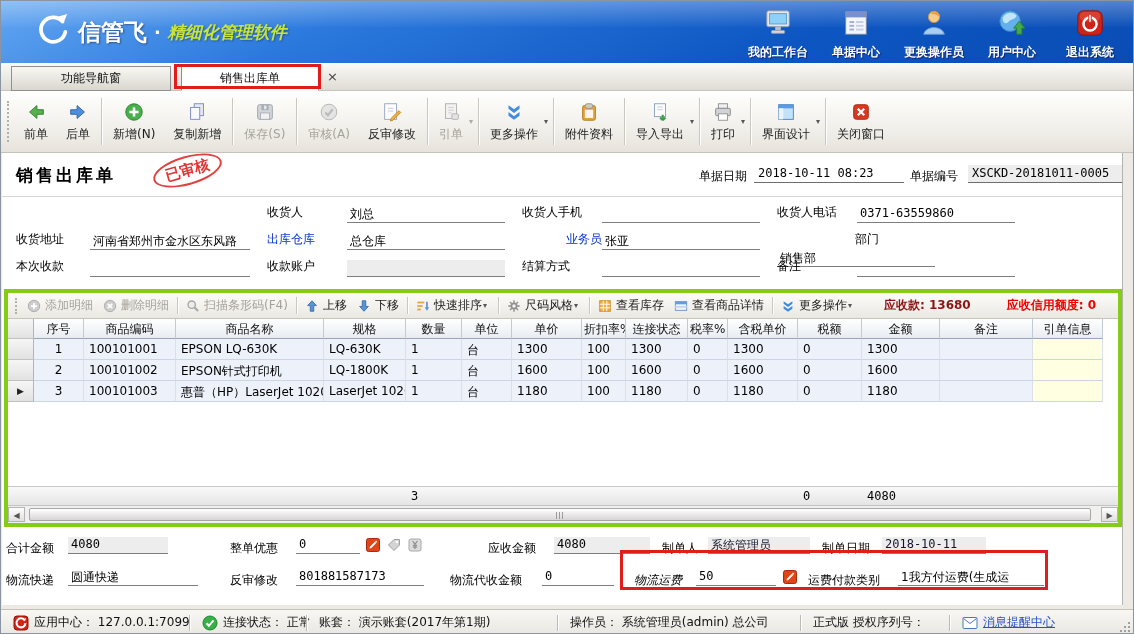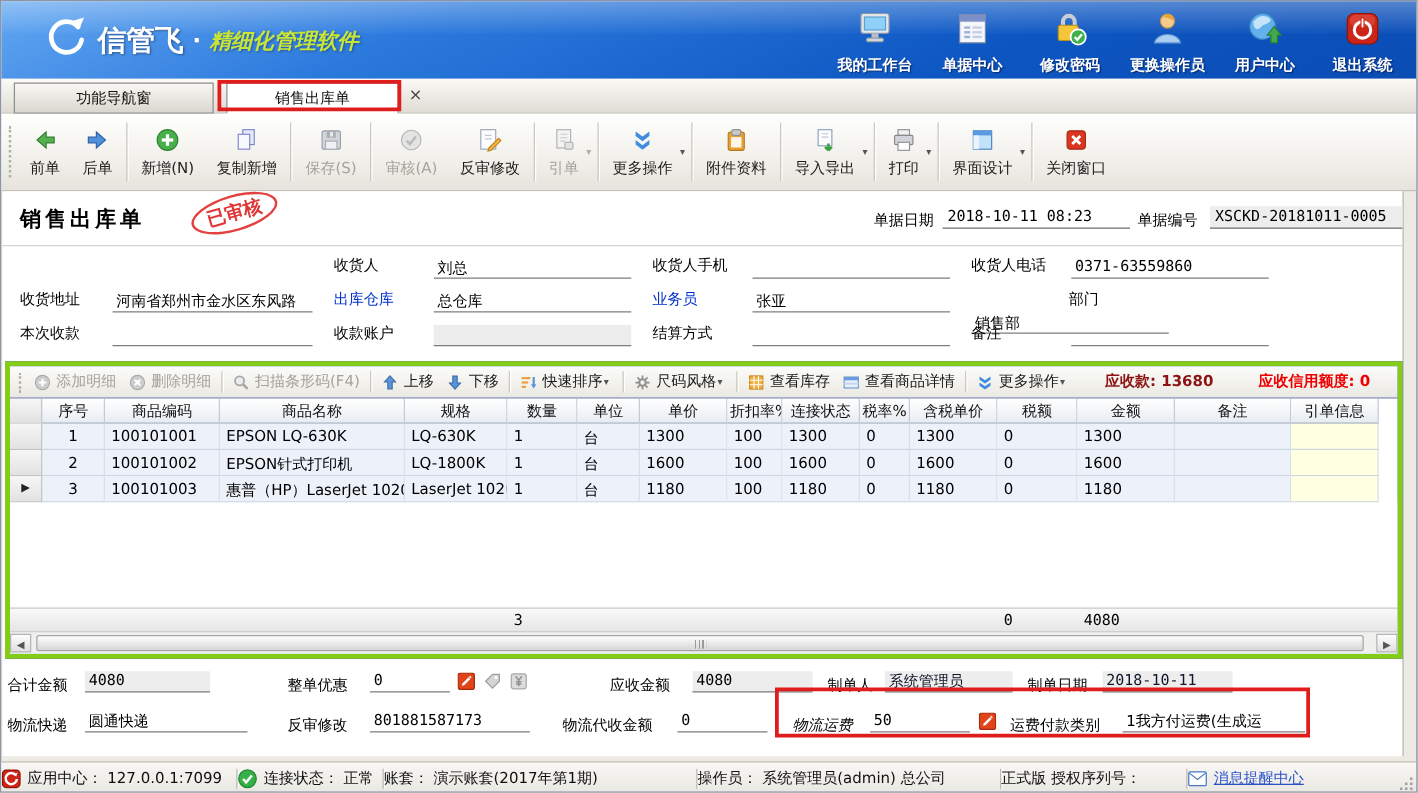--- a/index.html
+++ b/index.html
@@ -111,21 +111,21 @@
   .fv.grey { background:#ededed; }
   .fv.gtext { color:#0f172a; }
   .fv.mono { font-family:"DejaVu Sans Mono","Liberation Mono",monospace; }
   .ficon { position:absolute; width:14px; height:14px; cursor:pointer; }
   .ficon svg { width:14px; height:14px; }
   .anno-footer { left:618px; top:23px; width:428px; height:40px; }
 
   
   .statusbar { position:absolute; left:0; top:608px; width:100%; height:26px;
     background:linear-gradient(#f8f7f4,#e9e7e0); border-top:1px solid #c2c0b8; display:flex; align-items:center; font-size:12px; color:#111; }
-  .sseg { display:flex; align-items:center; gap:5px; padding:0 0; height:100%; flex:none; white-space:nowrap; }
+  .sseg { display:flex; align-items:center; gap:5px; padding:0 12px; height:100%; flex:none; white-space:nowrap; }
   .sseg svg { width:16px; height:16px; flex:none; }
   .ssep { width:1px; height:16px; background:#bcbab2; box-shadow:1px 0 0 #fff; flex:none; }
   .msg-link { color:#2a50c8; text-decoration:underline; cursor:pointer; }
   .rgrip { position:absolute; right:3px; bottom:3px; width:12px; height:12px; }
   .rgrip::after { content:''; position:absolute; right:0; bottom:0; width:2px; height:2px; background:#a0a0a0;
     box-shadow:-4px 0 #a0a0a0,-8px 0 #a0a0a0,0 -4px #a0a0a0,-4px -4px #a0a0a0,0 -8px #a0a0a0; }
 </style>
 </head>
 <body>
 
@@ -159,29 +159,20 @@
               <rect x="16" y="14" width="8" height="2" fill="#c2cee8"></rect>
               <rect x="9" y="18" width="5" height="2" fill="#9cb0d8"></rect>
               <rect x="16" y="18" width="8" height="2" fill="#c2cee8"></rect>
               <rect x="9" y="22" width="5" height="2" fill="#9cb0d8"></rect>
               <rect x="16" y="22" width="8" height="2" fill="#c2cee8"></rect>
             </svg></span>
         <span class="nav-label">单据中心</span>
       </div>
       <div class="nav-item">
         <span><svg viewBox="0 0 32 32">
-              <path d="M10 14 v-4 a5 5 0 0 1 10 0 v4" fill="none" stroke="#c9cdd4" stroke-width="3.5"></path>
-              <rect x="6" y="13" width="17" height="13" rx="2" fill="#f2c53a" stroke="#b8901c"></rect>
-              <circle cx="23" cy="23" r="6.5" fill="#3cb04a" stroke="#fff" stroke-width="1.5"></circle>
-              <path d="M20 23 l2.2 2.4 4-4.8" fill="none" stroke="#fff" stroke-width="2"></path>
-            </svg></span>
-        <span class="nav-label">修改密码</span>
-      </div>
-      <div class="nav-item">
-        <span><svg viewBox="0 0 32 32">
               <circle cx="16" cy="9.5" r="6" fill="#f6cc8a" stroke="#c89448"></circle>
               <path d="M16 3.5 a6 6 0 0 1 6 6 l-2.5 -1.5 a13 13 0 0 0 -7.5 -1.5 z" fill="#e8a43c"></path>
               <path d="M5 28 c2.5-9.5 19.5-9.5 22 0 z" fill="#aacef2" stroke="#6c9cd4"></path>
             </svg></span>
         <span class="nav-label">更换操作员</span>
       </div>
       <div class="nav-item">
         <span><svg viewBox="0 0 32 32">
               <circle cx="14" cy="14" r="11" fill="#62b0ec" stroke="#3a80c0"></circle>
               <path d="M6 10 c5-6.5 12-6 15-1.5 c-2.5 4.5-6.5 3-8.5 6 c-2 3-6.5 2.5-6.5-4.5z" fill="#cfeafc" opacity=".9"></path>
@@ -369,21 +360,21 @@
     </div>
     <div class="ff" style="left:14px;top:78px;">
       <span class="ff-label" style="width:74px;">收货地址</span>
       <span class="ff-val" style="width:160px;">河南省郑州市金水区东风路</span>
     </div>
     <div class="ff" style="left:265px;top:78px;">
       <span class="ff-label blue" style="width:80px;">出库仓库</span>
       <span class="ff-val" style="width:158px;">总仓库</span>
     </div>
     <div class="ff" style="left:520px;top:78px;">
-      <span class="ff-label blue" style="width:80px;">业务员</span>
+      <span class="ff-label blue" style="width:80px;text-align:right;">业务员</span>
       <span class="ff-val" style="width:158px;">张亚</span>
     </div>
     <div class="ff" style="left:775px;top:78px;flex-direction:column;">
       <span class="ff-label" style="width:80px;">部门</span>
       <span class="ff-val" style="width:158px;">销售部</span>
     </div>
     <div class="ff" style="left:14px;top:105px;">
       <span class="ff-label" style="width:74px;">本次收款</span>
       <span class="ff-val" style="width:160px;"></span>
     </div>

